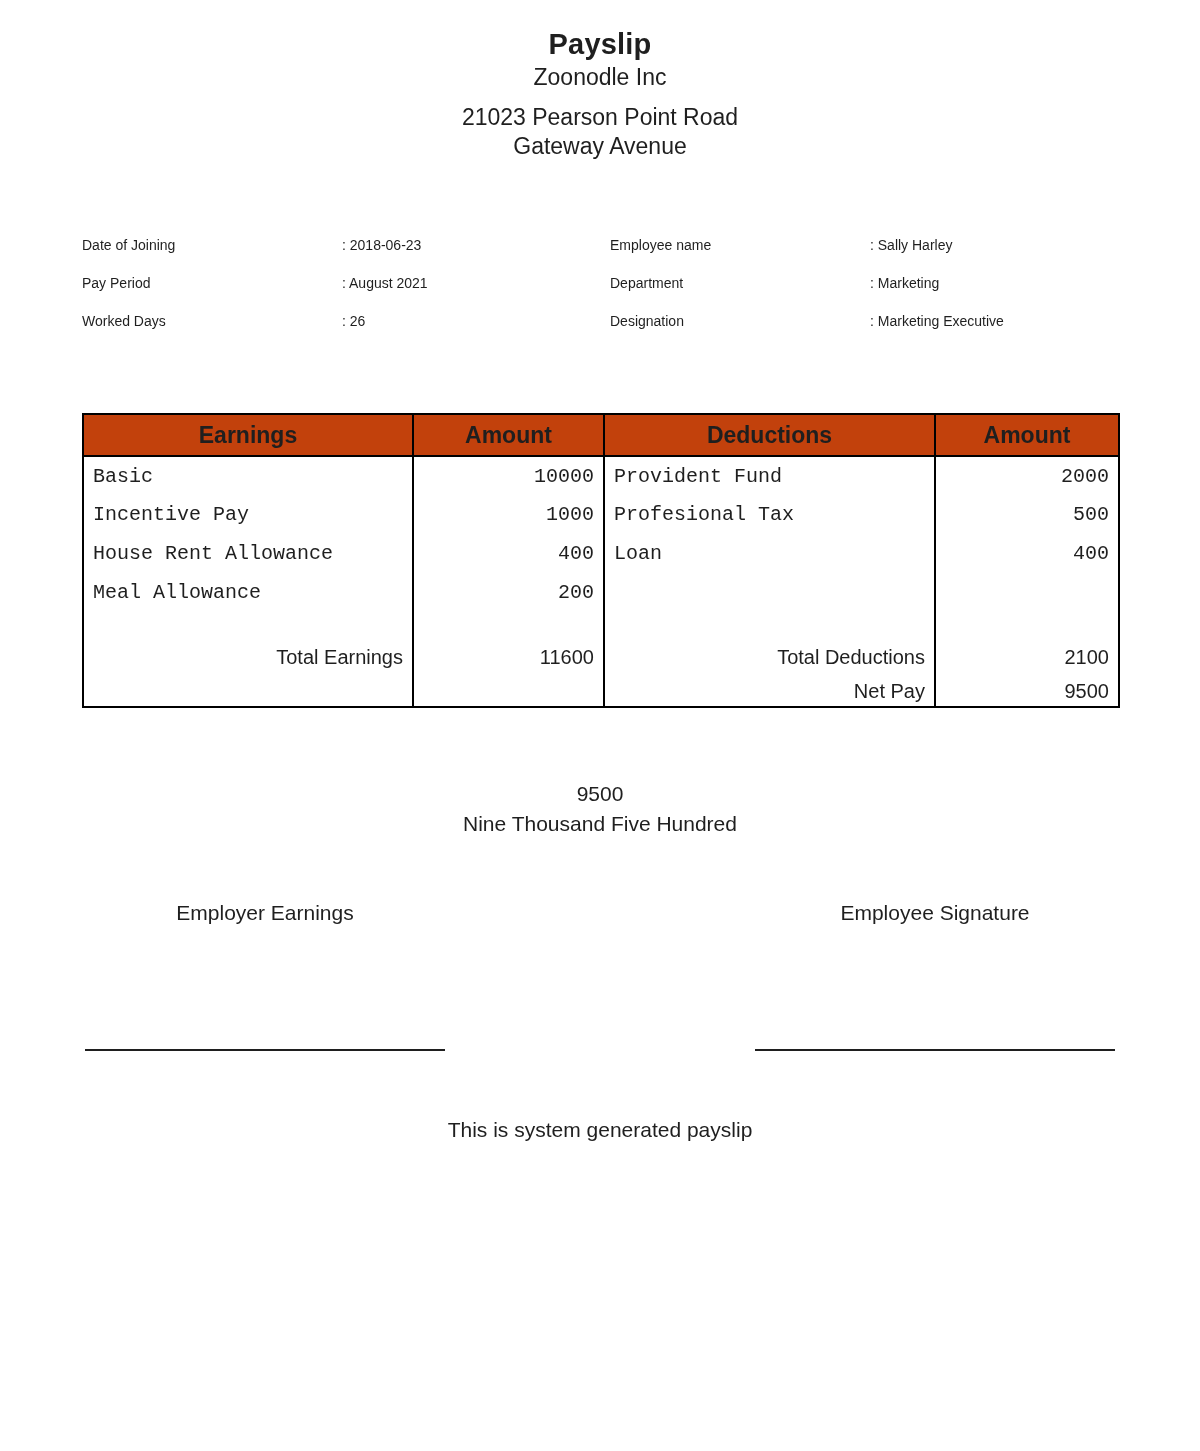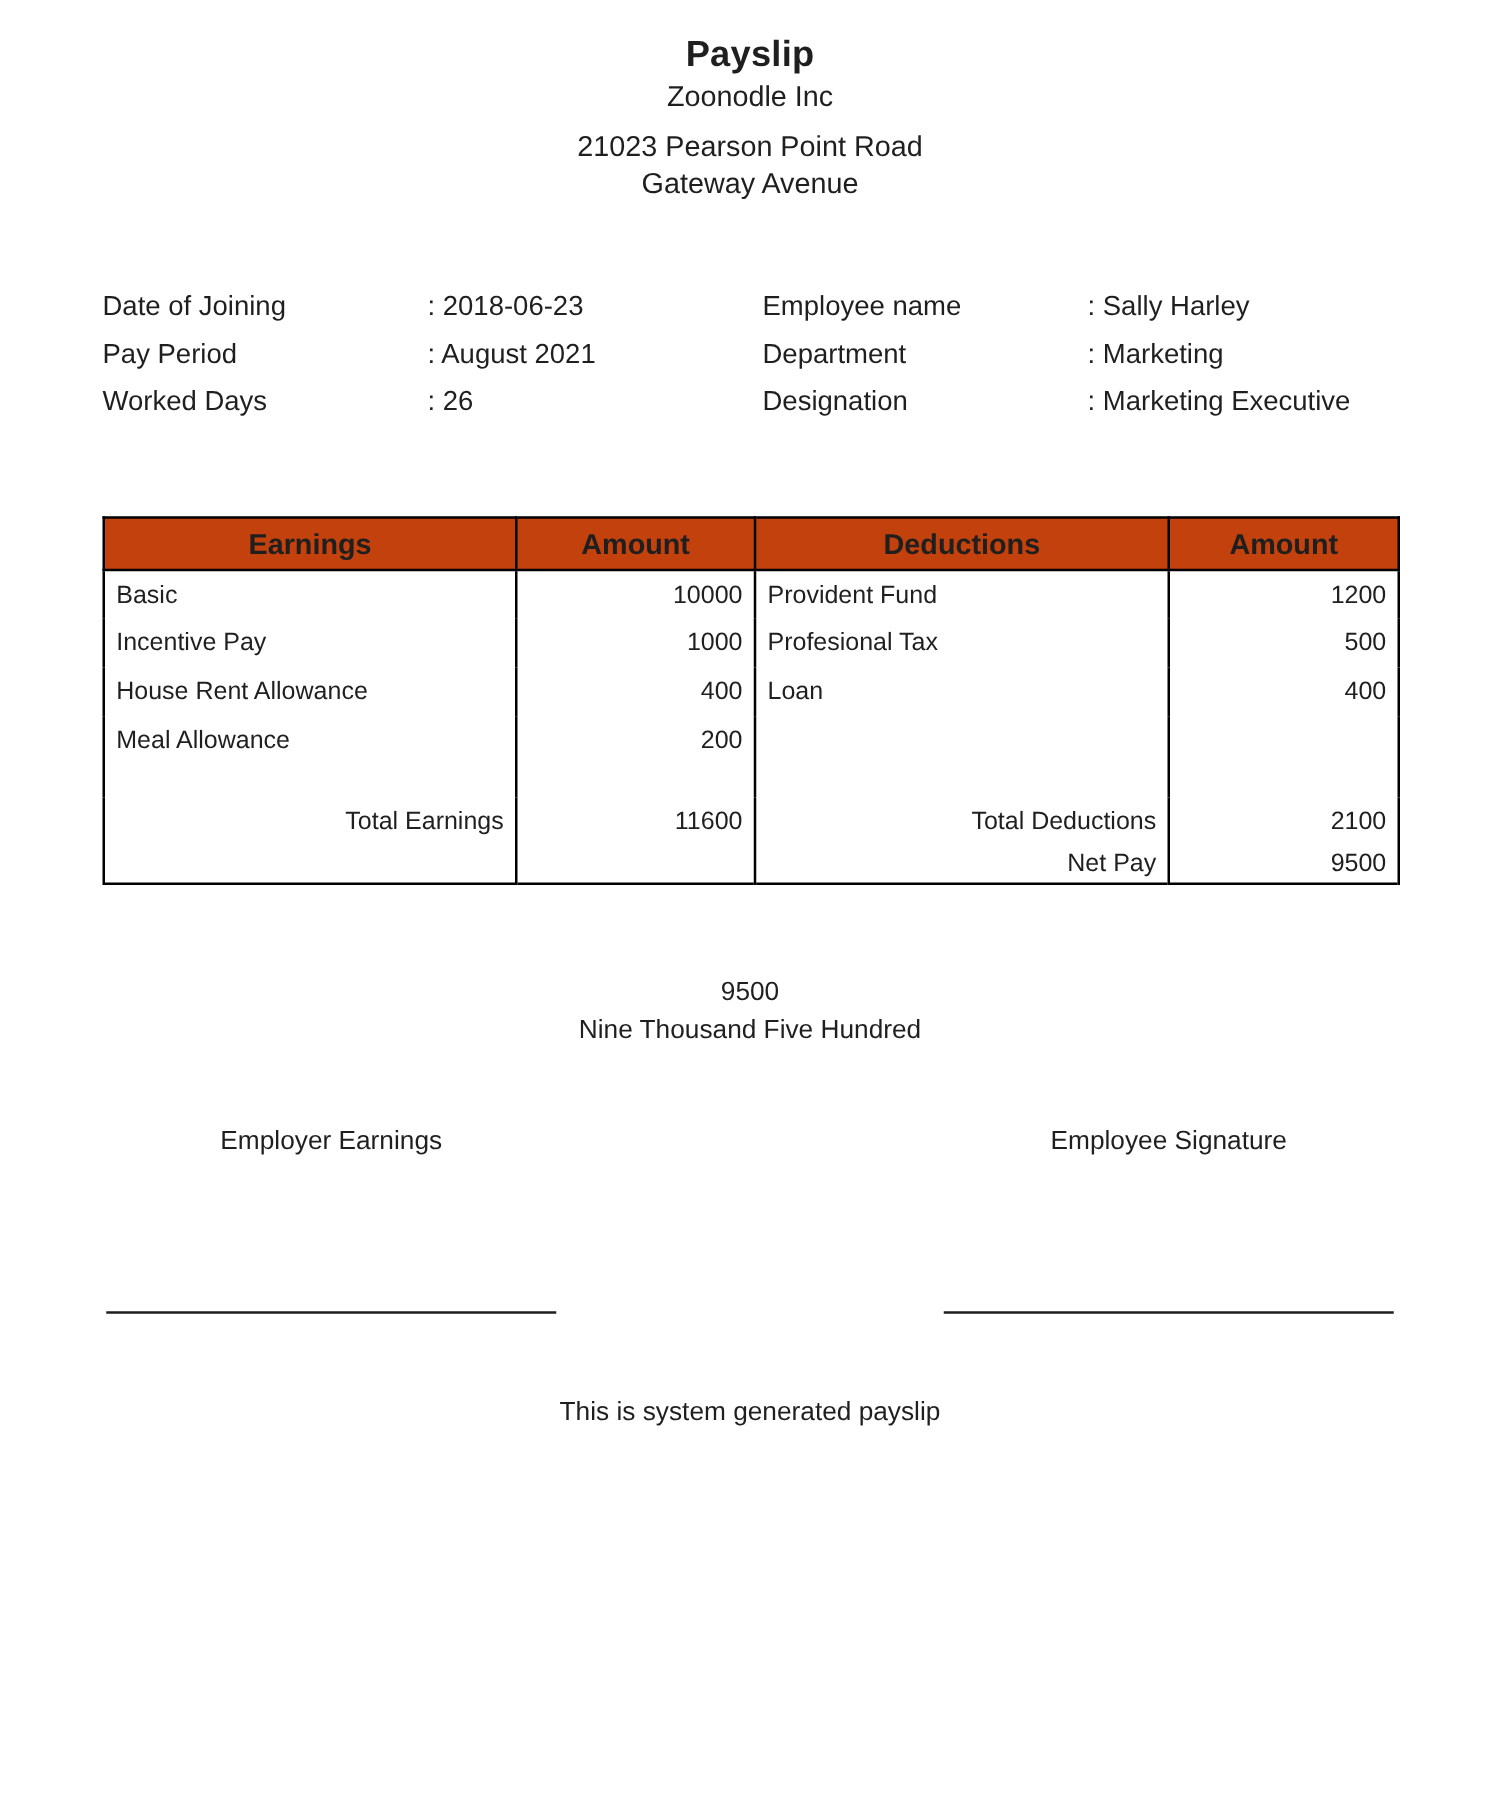--- a/index.html
+++ b/index.html
@@ -27,21 +27,21 @@
   .address {
     margin-top:12px;
     font-size:23px; line-height:29px;
     text-align:center;
   }
 
   
   .info {
     margin:65px 0 12px 82px;
     display:flex;
-    font-size:22px;
+    font-size:14px;
   }
   .info-col { display:flex; flex-direction:column; }
   .info-col.left  { width:528px; }
   .info-col.right { flex:1; }
   .info-row { display:flex; line-height:38px; }
   .info-col.left  .info-label { width:260px; }
   .info-col.right .info-label { width:260px; }
   .info-value { white-space:pre; }
 
   
@@ -64,21 +64,21 @@
     font-size:23px; font-weight:bold;
     text-align:center; vertical-align:middle;
   }
   .pay-table td {
     border-left:2px solid #000;
     border-right:2px solid #000;
     padding:0 9px;
     vertical-align:middle;
     overflow:hidden; white-space:nowrap;
   }
-  .pay-table tr.item td   { height:39px; }
+  .pay-table tr.item td   { height:39px;font-family:Liberation Mono, monospace; }
   .pay-table tr.spacer td { height:26px; }
   .pay-table tr.totals td { height:38px; }
   .pay-table tr.netpay td { height:31px; }
   .pay-table td.amt { text-align:right; }
   .pay-table td.rlabel { text-align:right; }
 
   
   .summary {
     margin-top:71px;
     text-align:center;
@@ -162,21 +162,21 @@
         <th>Amount</th>
         <th>Deductions</th>
         <th>Amount</th>
       </tr>
     </thead>
     <tbody>
       <tr class="item">
         <td>Basic</td>
         <td class="amt">10000</td>
         <td>Provident Fund</td>
-        <td class="amt">1200</td>
+        <td class="amt">2000</td>
       </tr>
       <tr class="item">
         <td>Incentive Pay</td>
         <td class="amt">1000</td>
         <td>Profesional Tax</td>
         <td class="amt">500</td>
       </tr>
       <tr class="item">
         <td>House Rent Allowance</td>
         <td class="amt">400</td>

